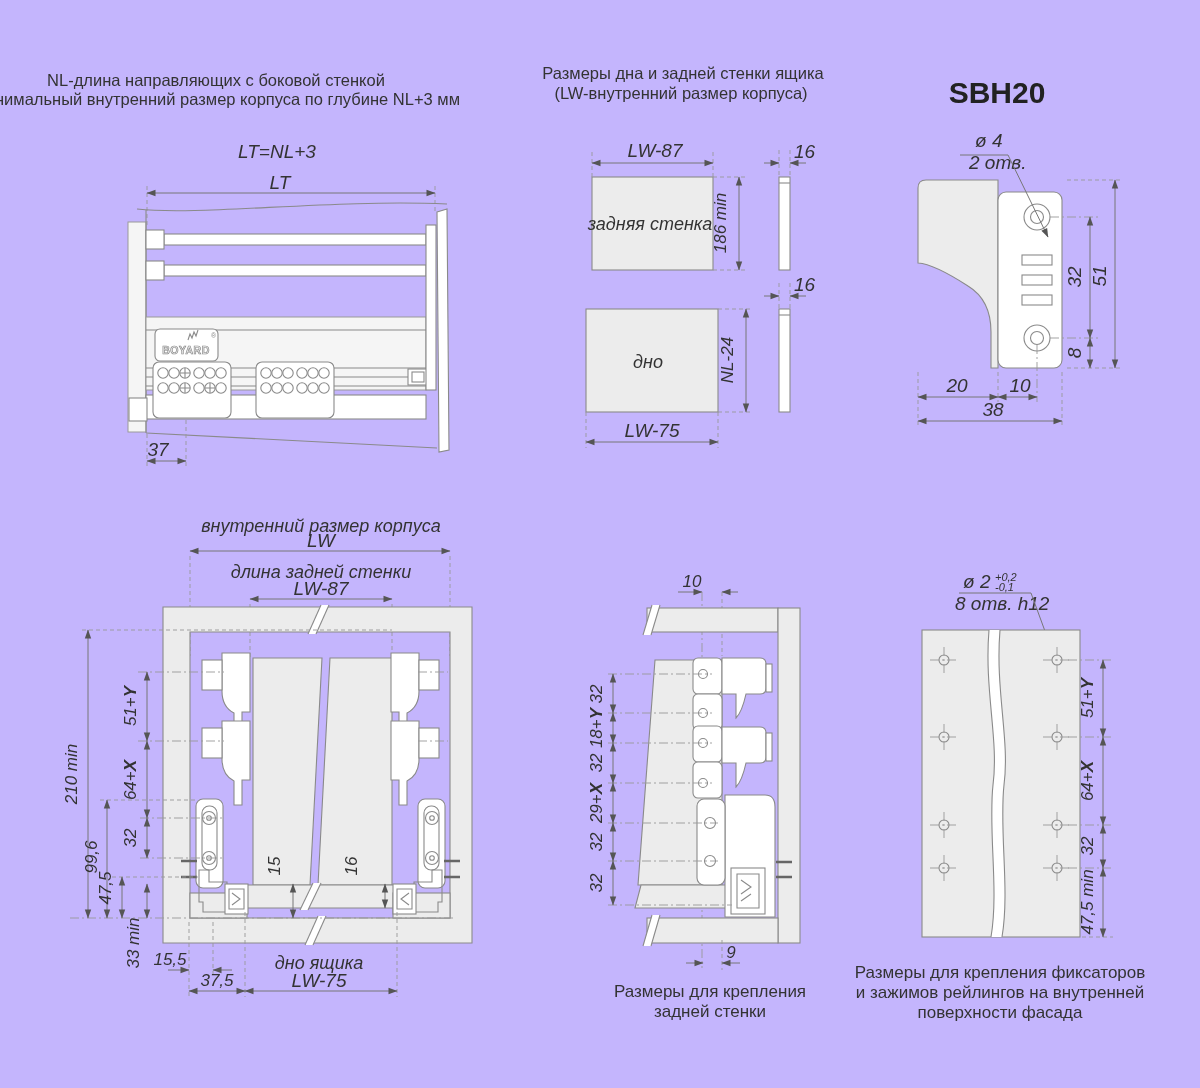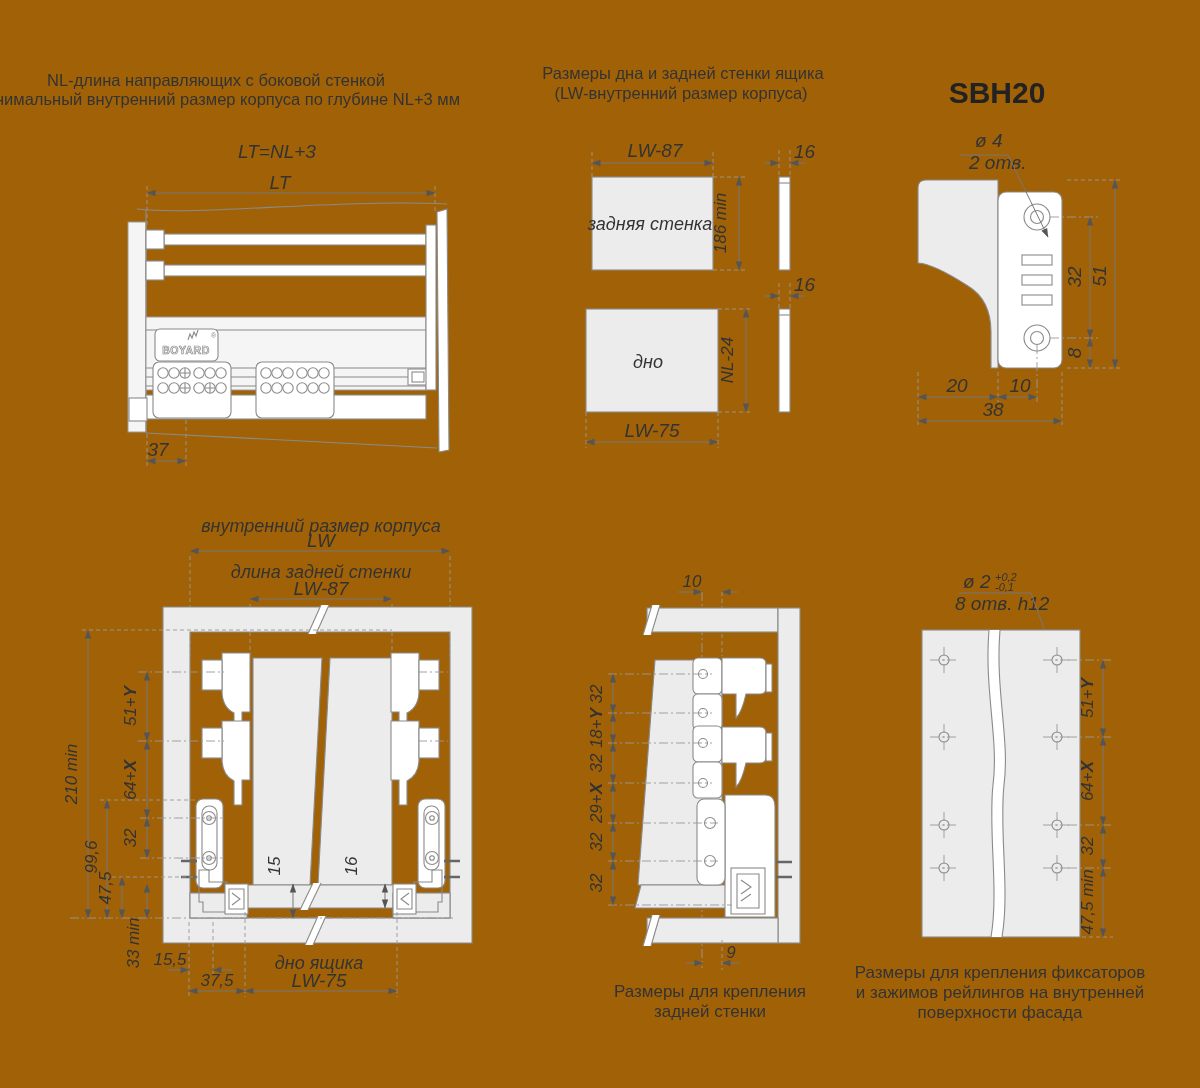--- a/index.html
+++ b/index.html
@@ -1,16 +1,16 @@
 <!DOCTYPE html>
 <html><head>
 <meta charset="utf-8">
 <style>
   html,body{margin:0;padding:0;background:#fff;}
-  #stage{position:relative;width:1200px;height:1088px;background:#a16207;overflow:hidden;
+  #stage{position:relative;width:1200px;height:1088px;background:#c4b5fd;overflow:hidden;
          font-family:"Liberation Sans", sans-serif;}
   svg{position:absolute;top:0;left:0;}
   
   .t-title{font-size:16.5px;fill:#333;}
   .t-cap{font-size:17px;fill:#333;}
   .t-model{font-size:30px;font-weight:bold;fill:#222;}
   .t-dim{font-style:italic;font-size:19px;fill:#333;}
   .t-dim-s{font-style:italic;font-size:17px;fill:#333;}
   .t-lbl{font-style:italic;font-size:18px;fill:#333;}
   .t-tol{font-style:italic;font-size:11px;fill:#333;}

